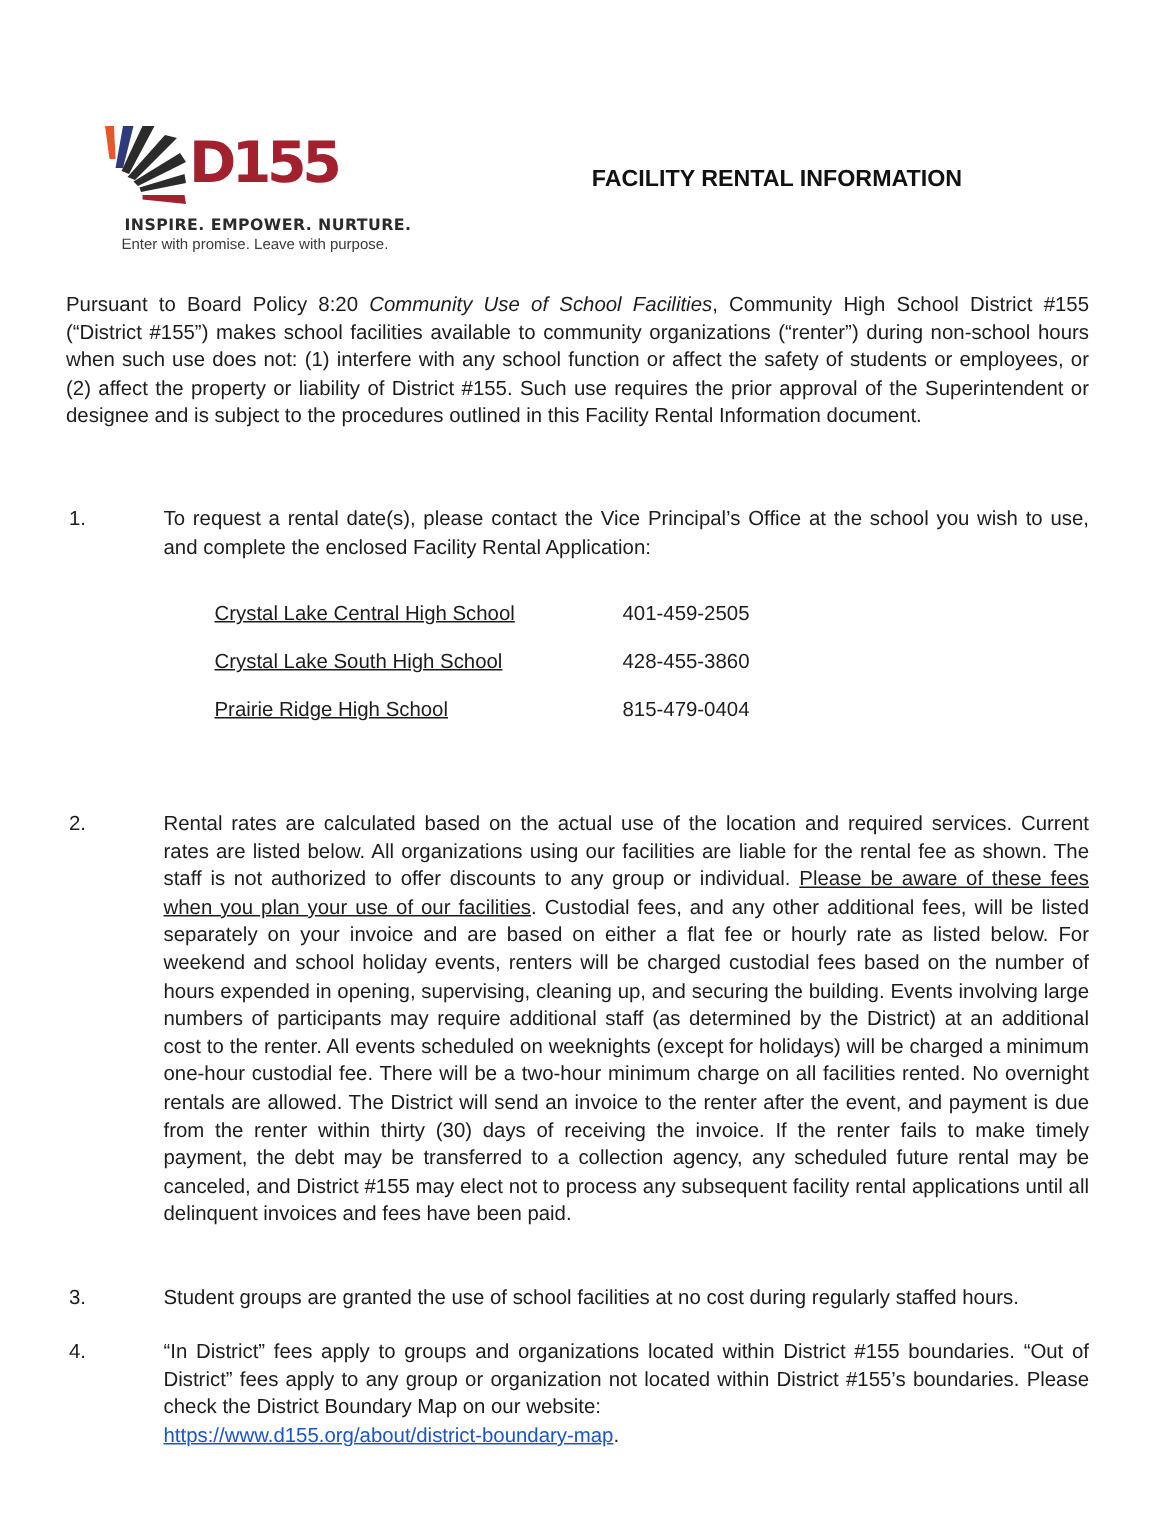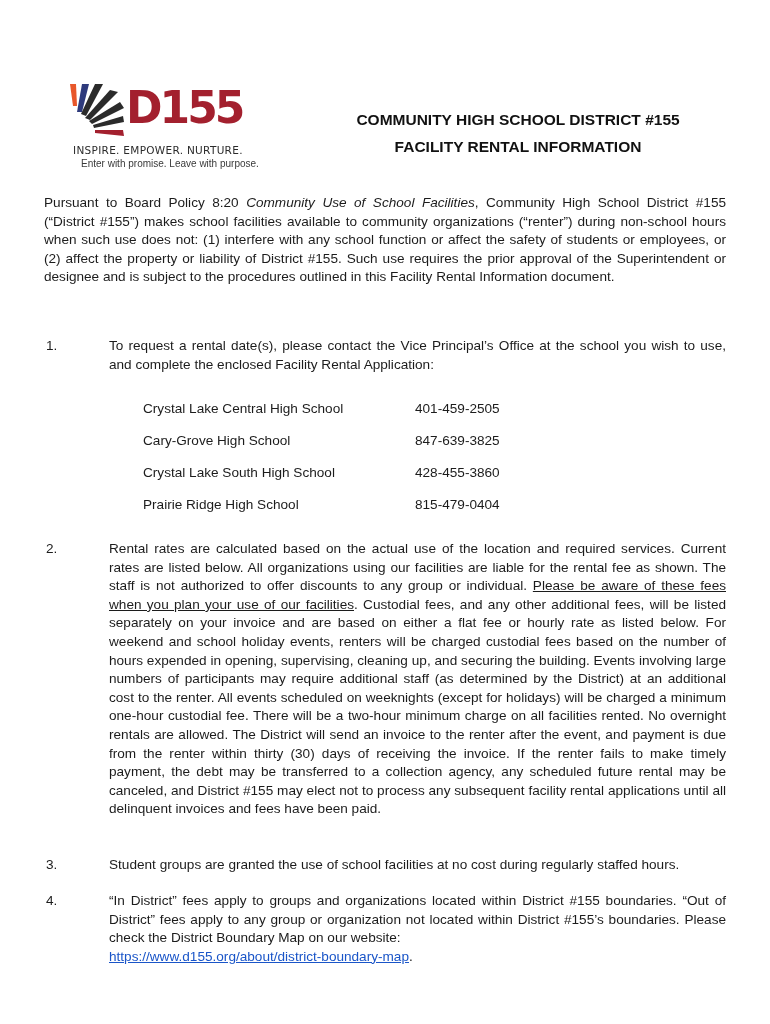--- a/index.html
+++ b/index.html
@@ -32,31 +32,31 @@
       position: absolute;
       left: 0; top: 0;
       width: 62px; height: 56px;
     }
     .logo-d155 {
       position: absolute;
       left: 58px;
       top: -4px;
       font-family: "DejaVu Sans", sans-serif;
       font-weight: bold;
-      font-size: 44px;
+      font-size: 38px;
       line-height: 60px;
       color: #a3202e;
       letter-spacing: -3px;
     }
     .logo-tagline {
       position: absolute;
-      left: 5px;
+      left: 15px;
       top: 62px;
       font-family: "DejaVu Sans", sans-serif;
-      font-weight: normal;
+      font-weight: bold;
       font-size: 10.5px;
       color: #2b2b2b;
       letter-spacing: 0.3px;
       white-space: nowrap;
     }
     .logo-subtag {
       position: absolute;
       left: 13px;
       top: 76px;
       font-family: Liberation Sans, sans-serif;
@@ -110,20 +110,21 @@
       width: 400px;
     }
     .contact-row {
       position: relative;
       height: 32px;
     }
     .contact-name {
       position: absolute;
       left: 0;
       top: 0;
+      text-decoration: underline;
     }
     .contact-phone {
       position: absolute;
       left: 272px;
       top: 0;
     }
     .underline { text-decoration: underline; }
     a.link {
       color: #1a55c8;
     }
@@ -142,39 +143,34 @@
       <polygon points="52,20 56,26 24,42 21,39" fill="#2b2b2b"></polygon>
       <polygon points="55,34 56,40 26,46 25,43" fill="#2b2b2b"></polygon>
       <polygon points="55,48 56,54 27,51 27,48" fill="#a3202e"></polygon>
     </svg>
     <div class="logo-d155">D155</div>
     <div class="logo-tagline">INSPIRE. EMPOWER. NURTURE.</div>
     <div class="logo-subtag">Enter with promise. Leave with purpose.</div>
   </div>
 
   <div class="title-block">
-    <div>COMMUNITY HIGH SCHOOL DISTRICT #155</div>
     <div>FACILITY RENTAL INFORMATION</div>
   </div>
 
   <p class="text intro" style="margin:0;"><span>Pursuant to Board Policy 8:20 </span><em>Community Use of School Facilities</em><span>, Community High School District #155 (“District #155”) makes school facilities available to community organizations (“renter”) during non-school hours when such use does not: (1) interfere with any school function or affect the safety of students or employees, or (2) affect the property or liability of District #155. Such use requires the prior approval of the Superintendent or designee and is subject to the procedures outlined in this Facility Rental Information document.</span></p>
 
   <div class="item text" style="top:337px;">
     <span class="item-num">1.</span>
     <div class="item-body">To request a rental date(s), please contact the Vice Principal’s Office at the school you wish to use, and complete the enclosed Facility Rental Application:</div>
   </div>
 
   <div class="contacts text">
     <div class="contact-row">
       <span class="contact-name">Crystal Lake Central High School</span>
       <span class="contact-phone">401-459-2505</span>
-    </div>
-    <div class="contact-row">
-      <span class="contact-name">Cary-Grove High School</span>
-      <span class="contact-phone">847-639-3825</span>
     </div>
     <div class="contact-row">
       <span class="contact-name">Crystal Lake South High School</span>
       <span class="contact-phone">428-455-3860</span>
     </div>
     <div class="contact-row">
       <span class="contact-name">Prairie Ridge High School</span>
       <span class="contact-phone">815-479-0404</span>
     </div>
   </div>

